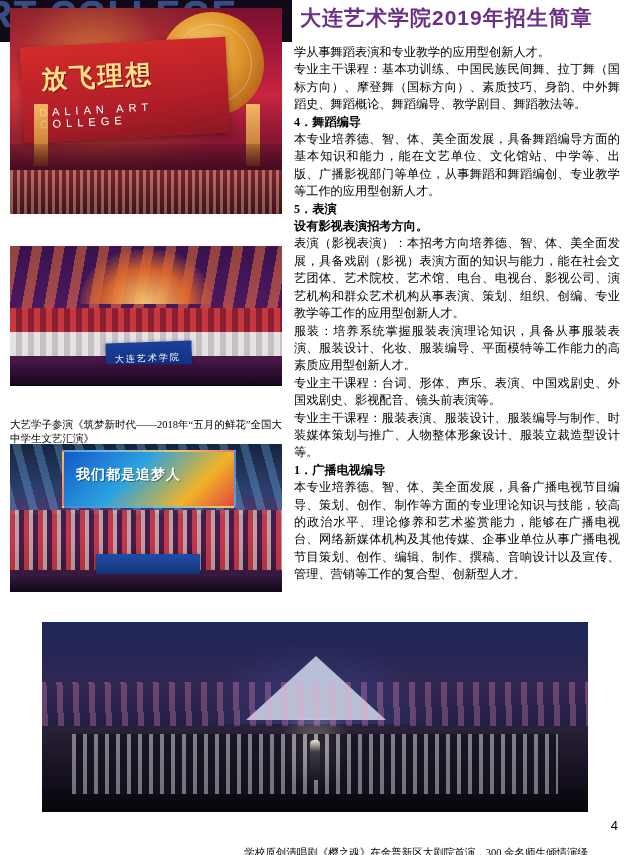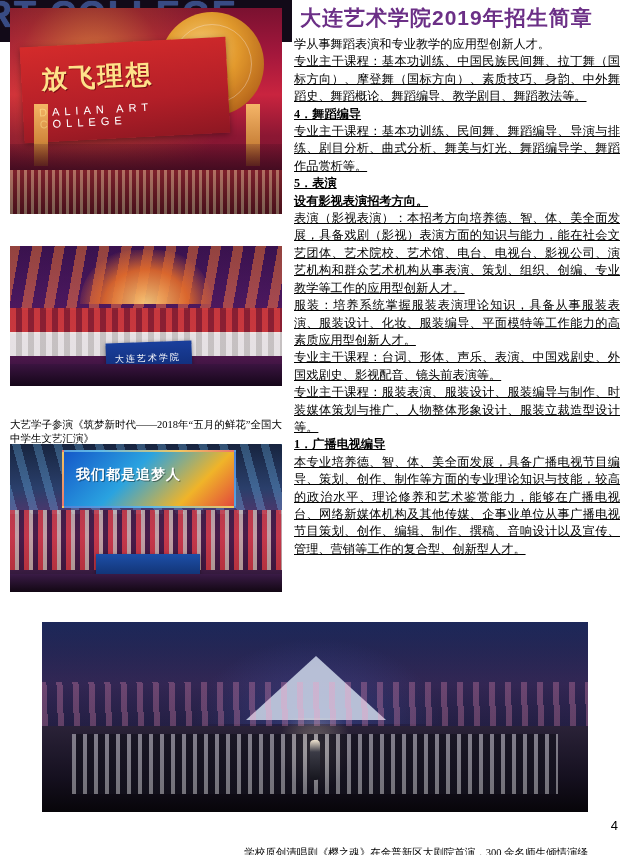--- a/index.html
+++ b/index.html
@@ -63,32 +63,32 @@
     font-size: 21px;
     letter-spacing: 1px;
     color: #6b2f86;
     white-space: nowrap;
   }
 
   
   .text-col {
     position: absolute;
     left: 294px;
-    top: 36px;
+    top: 44px;
     width: 326px;
     font-size: 12.2px;
     line-height: 17.4px;
     color: #000000;
     text-align: justify;
   }
   .text-col p {
     margin: 0;
     text-indent: 0;
   }
-  .indent2 { text-indent: 24px; text-decoration: underline; }
+  .indent2 { text-indent: 24px; }
   .bold { font-weight: bold; }
 
   
   .photo {
     position: absolute;
     overflow: hidden;
   }
   .caption {
     position: absolute;
     font-size: 10.5px;
@@ -323,21 +323,21 @@
     </div>
     <div class="header-right">
       <div class="header-title">大连艺术学院2019年招生简章</div>
     </div>
   </div>
 
   <div class="text-col">
     <p>学从事舞蹈表演和专业教学的应用型创新人才。</p>
     <p class="indent2">专业主干课程：基本功训练、中国民族民间舞、拉丁舞（国标方向）、摩登舞（国标方向）、素质技巧、身韵、中外舞蹈史、舞蹈概论、舞蹈编导、教学剧目、舞蹈教法等。</p>
     <p class="indent2 bold">4．舞蹈编导</p>
-    <p class="indent2">专业主干课程：基本功训练、民间舞、舞蹈编导、导演与排练、剧目分析、曲式分析、舞美与灯光、舞蹈编导学、舞蹈作品赏析等。</p>
+    <p class="indent2">本专业培养德、智、体、美全面发展，具备舞蹈编导方面的基本知识和能力，能在文艺单位、文化馆站、中学等、出版、广播影视部门等单位，从事舞蹈和舞蹈编创、专业教学等工作的应用型创新人才。</p>
     <p class="indent2 bold">5．表演</p>
     <p class="indent2 bold">设有影视表演招考方向。</p>
     <p class="indent2">表演（影视表演）：本招考方向培养德、智、体、美全面发展，具备戏剧（影视）表演方面的知识与能力，能在社会文艺团体、艺术院校、艺术馆、电台、电视台、影视公司、演艺机构和群众艺术机构从事表演、策划、组织、创编、专业教学等工作的应用型创新人才。</p>
     <p class="indent2">服装：培养系统掌握服装表演理论知识，具备从事服装表演、服装设计、化妆、服装编导、平面模特等工作能力的高素质应用型创新人才。</p>
     <p class="indent2">专业主干课程：台词、形体、声乐、表演、中国戏剧史、外国戏剧史、影视配音、镜头前表演等。</p>
     <p class="indent2">专业主干课程：服装表演、服装设计、服装编导与制作、时装媒体策划与推广、人物整体形象设计、服装立裁造型设计等。</p>
     <p class="indent2 bold">1．广播电视编导</p>
     <p class="indent2">本专业培养德、智、体、美全面发展，具备广播电视节目编导、策划、创作、制作等方面的专业理论知识与技能，较高的政治水平、理论修养和艺术鉴赏能力，能够在广播电视台、网络新媒体机构及其他传媒、企事业单位从事广播电视节目策划、创作、编辑、制作、撰稿、音响设计以及宣传、管理、营销等工作的复合型、创新型人才。</p>
   </div>
 

